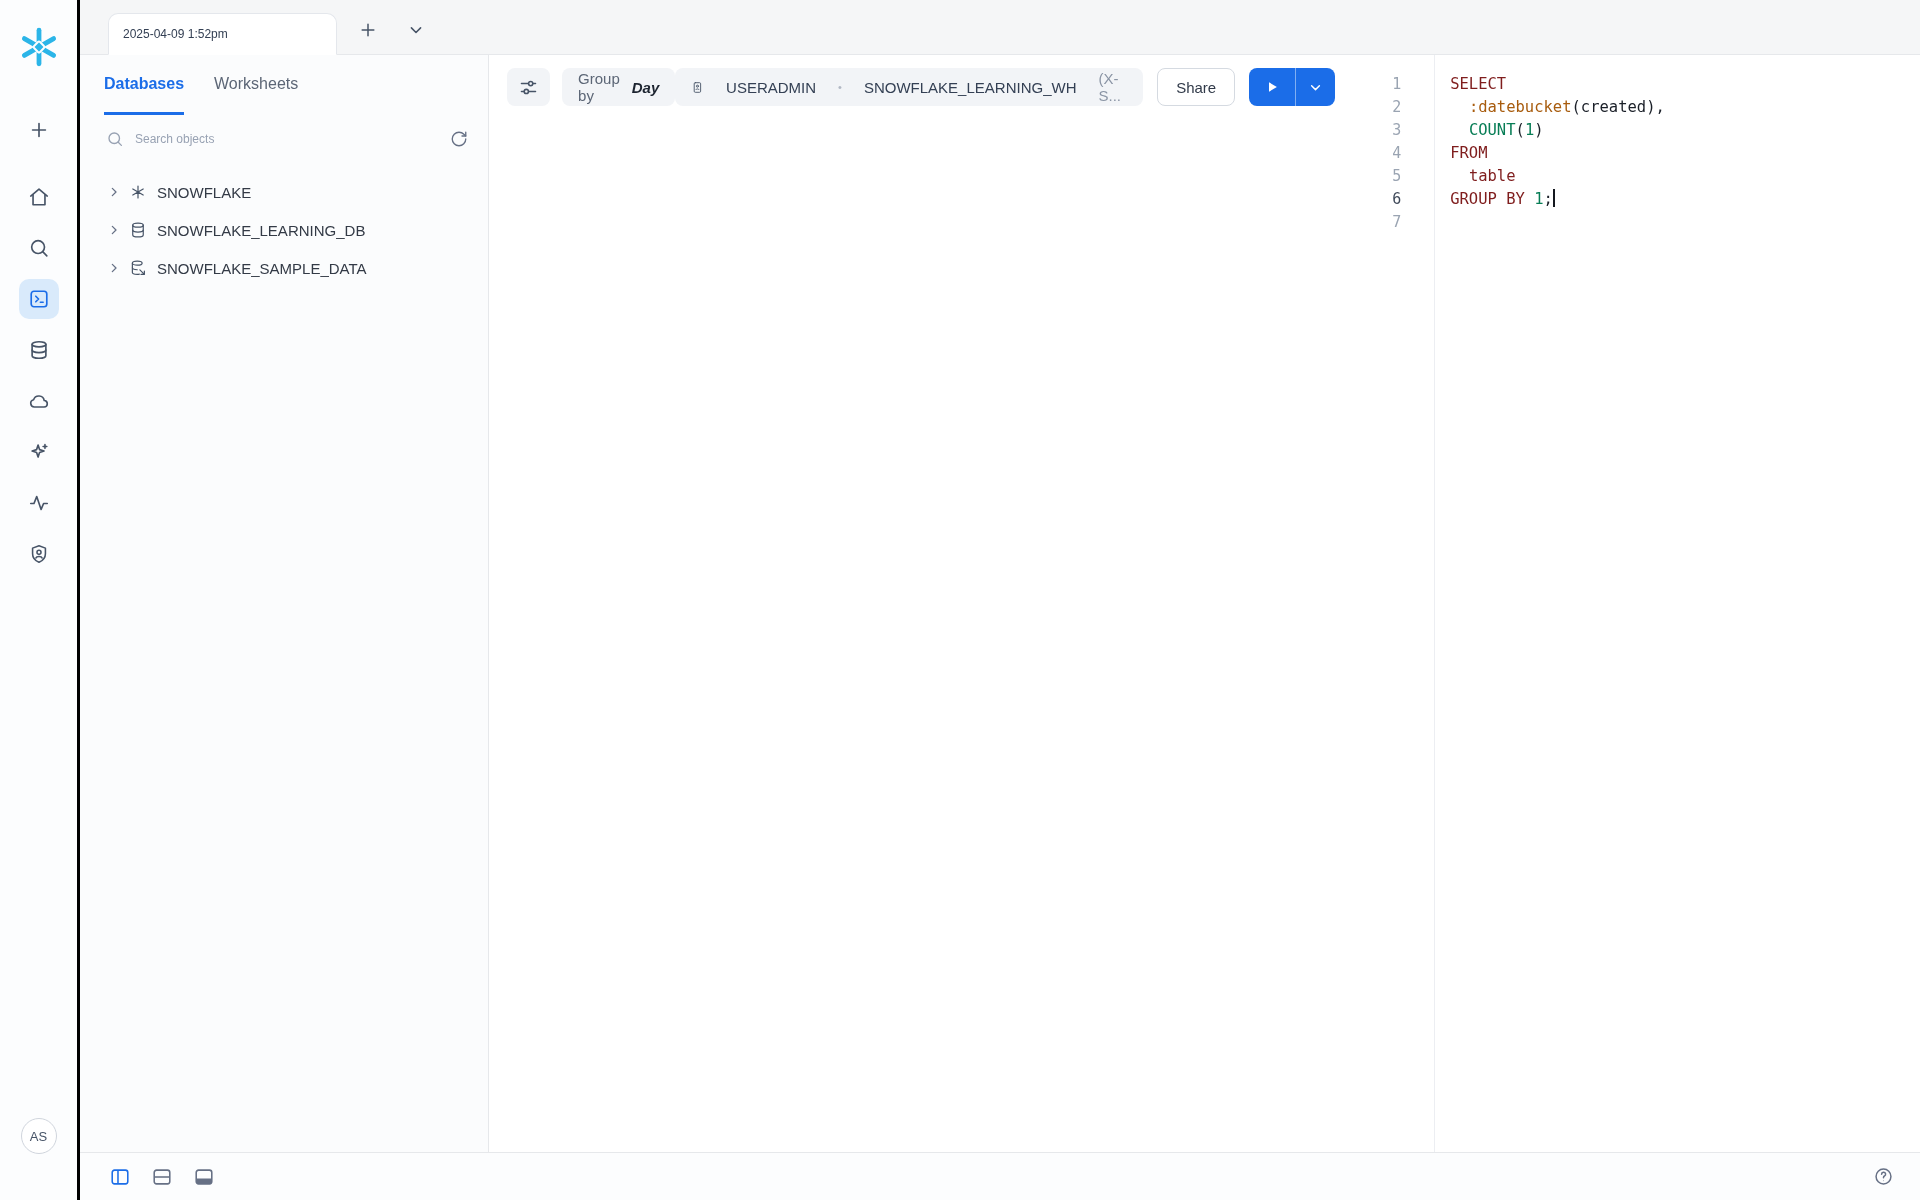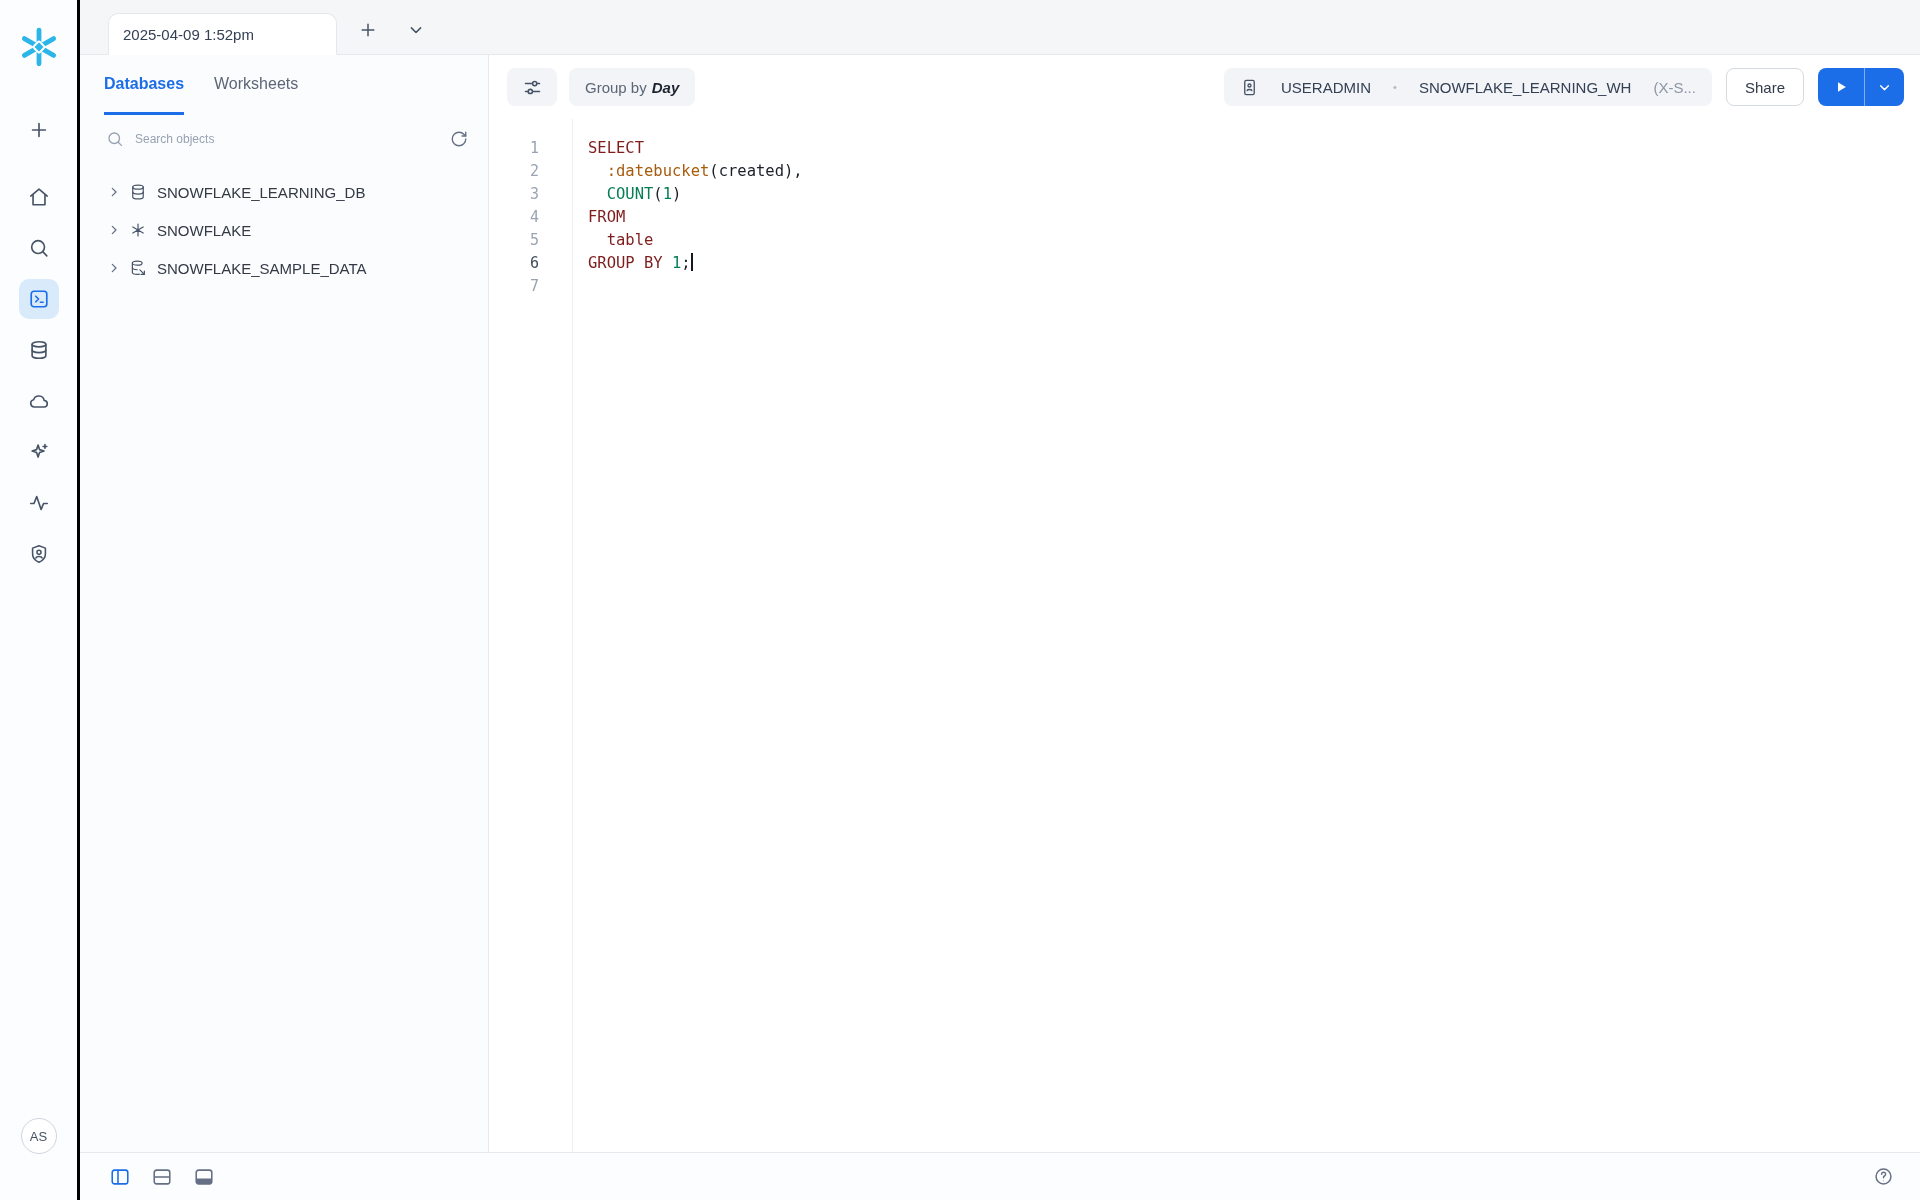--- a/index.html
+++ b/index.html
@@ -36,21 +36,21 @@
   .main { flex: 1; display: flex; flex-direction: column; min-width: 0; }
 
   .tabstrip {
     height: 55px; background: #f5f6f7; border-bottom: 1px solid #e6e8eb;
     display: flex; align-items: flex-end; padding-left: 28px; flex: 0 0 55px;
   }
   .wtab {
     height: 42px; width: 229px; margin-bottom: -1px; background: #fff;
     border: 1px solid #e4e7ec; border-bottom: 1px solid #fff;
     border-radius: 10px 10px 0 0; display: flex; align-items: center;
-    padding: 0 14px; font-size: 15px; color: #344054; z-index: 2; cursor: pointer;
+    padding: 0 14px; font-size: 12px; color: #344054; z-index: 2; cursor: pointer;
   }
   .strip-btn {
     width: 34px; height: 34px; margin: 0 0 7px 14px; border-radius: 8px;
     display: grid; place-items: center; color: #475467; cursor: pointer;
   }
   .strip-btn svg { width: 20px; height: 20px; }
 
   .content { flex: 1; display: flex; min-height: 0; }
 
   
@@ -74,21 +74,21 @@
   .search-row input::placeholder { color: #98a2b3; }
   .refresh-btn { color: #667085; display: grid; place-items: center; cursor: pointer; }
 
   .tree { margin-top: 10px; }
   .tree-row { display: flex; align-items: center; height: 38px; padding-left: 26px; gap: 7px; cursor: pointer; }
   .tree-row .chev { width: 16px; height: 16px; color: #667085; flex: 0 0 auto; }
   .tree-row .obj { width: 18px; height: 18px; color: #475467; flex: 0 0 auto; }
   .tree-row .lbl { font-size: 15px; color: #333a46; margin-left: 3px; }
 
   
-  .editor-col { flex: 1; display: flex; flex-direction: column; background: #fff; min-width: 0; }
+  .editor-col { flex: 1; display: flex; flex-direction: row; background: #fff; min-width: 0; }
 
   .toolbar { height: 64px; flex: 0 0 64px; display: flex; align-items: center; padding: 0 16px 0 18px; }
   .tb-left { display: flex; align-items: center; gap: 12px; }
   .btn-sq {
     width: 50px; height: 38px; background: #f2f4f7; border-radius: 8px;
     display: grid; place-items: center; color: #475467; cursor: pointer;
   }
   .btn-groupby {
     height: 38px; background: #f2f4f7; border-radius: 8px; display: flex;
     align-items: center; padding: 0 16px; font-size: 15px; color: #5c6676; gap: 5px; cursor: pointer;
@@ -270,34 +270,34 @@
               </svg>
           </div>
         </div>
 
         <div class="tree">
           <div class="tree-row">
             <svg class="chev" viewBox="0 0 24 24" fill="none" stroke="currentColor" stroke-width="1.9" stroke-linecap="round" stroke-linejoin="round">
                 <path d="m9.5 6.5 5.5 5.5-5.5 5.5"></path>
               </svg>
             <svg class="obj" viewBox="0 0 24 24" fill="none" stroke="currentColor" stroke-width="1.6" stroke-linecap="round">
+                <path d="M12 4v16M5.1 8l13.8 8M18.9 8 5.1 16"></path>
+              </svg>
+            <span class="lbl">SNOWFLAKE</span>
+          </div>
+          <div class="tree-row">
+            <svg class="chev" viewBox="0 0 24 24" fill="none" stroke="currentColor" stroke-width="1.9" stroke-linecap="round" stroke-linejoin="round">
+                <path d="m9.5 6.5 5.5 5.5-5.5 5.5"></path>
+              </svg>
+            <svg class="obj" viewBox="0 0 24 24" fill="none" stroke="currentColor" stroke-width="1.6" stroke-linecap="round">
                 <ellipse cx="12" cy="5.5" rx="7" ry="2.7"></ellipse>
                 <path d="M5 5.5v13c0 1.5 3.13 2.7 7 2.7s7-1.2 7-2.7v-13"></path>
                 <path d="M5 12c0 1.5 3.13 2.7 7 2.7s7-1.2 7-2.7"></path>
               </svg>
             <span class="lbl">SNOWFLAKE_LEARNING_DB</span>
-          </div>
-          <div class="tree-row">
-            <svg class="chev" viewBox="0 0 24 24" fill="none" stroke="currentColor" stroke-width="1.9" stroke-linecap="round" stroke-linejoin="round">
-                <path d="m9.5 6.5 5.5 5.5-5.5 5.5"></path>
-              </svg>
-            <svg class="obj" viewBox="0 0 24 24" fill="none" stroke="currentColor" stroke-width="1.6" stroke-linecap="round">
-                <path d="M12 4v16M5.1 8l13.8 8M18.9 8 5.1 16"></path>
-              </svg>
-            <span class="lbl">SNOWFLAKE</span>
           </div>
           <div class="tree-row">
             <svg class="chev" viewBox="0 0 24 24" fill="none" stroke="currentColor" stroke-width="1.9" stroke-linecap="round" stroke-linejoin="round">
                 <path d="m9.5 6.5 5.5 5.5-5.5 5.5"></path>
               </svg>
             <svg class="obj" viewBox="0 0 24 24" fill="none" stroke="currentColor" stroke-width="1.6" stroke-linecap="round" stroke-linejoin="round">
                 <ellipse cx="11" cy="5.5" rx="6.5" ry="2.6"></ellipse>
                 <path d="M4.5 5.5V18c0 1.4 2.9 2.5 6.5 2.5 1 0 2-.08 2.8-.24"></path>
                 <path d="M4.5 11.8c0 1.4 2.9 2.5 6.5 2.5"></path>
                 <path d="m14.5 14.5 6 6M20.5 16v4.5H16"></path>

